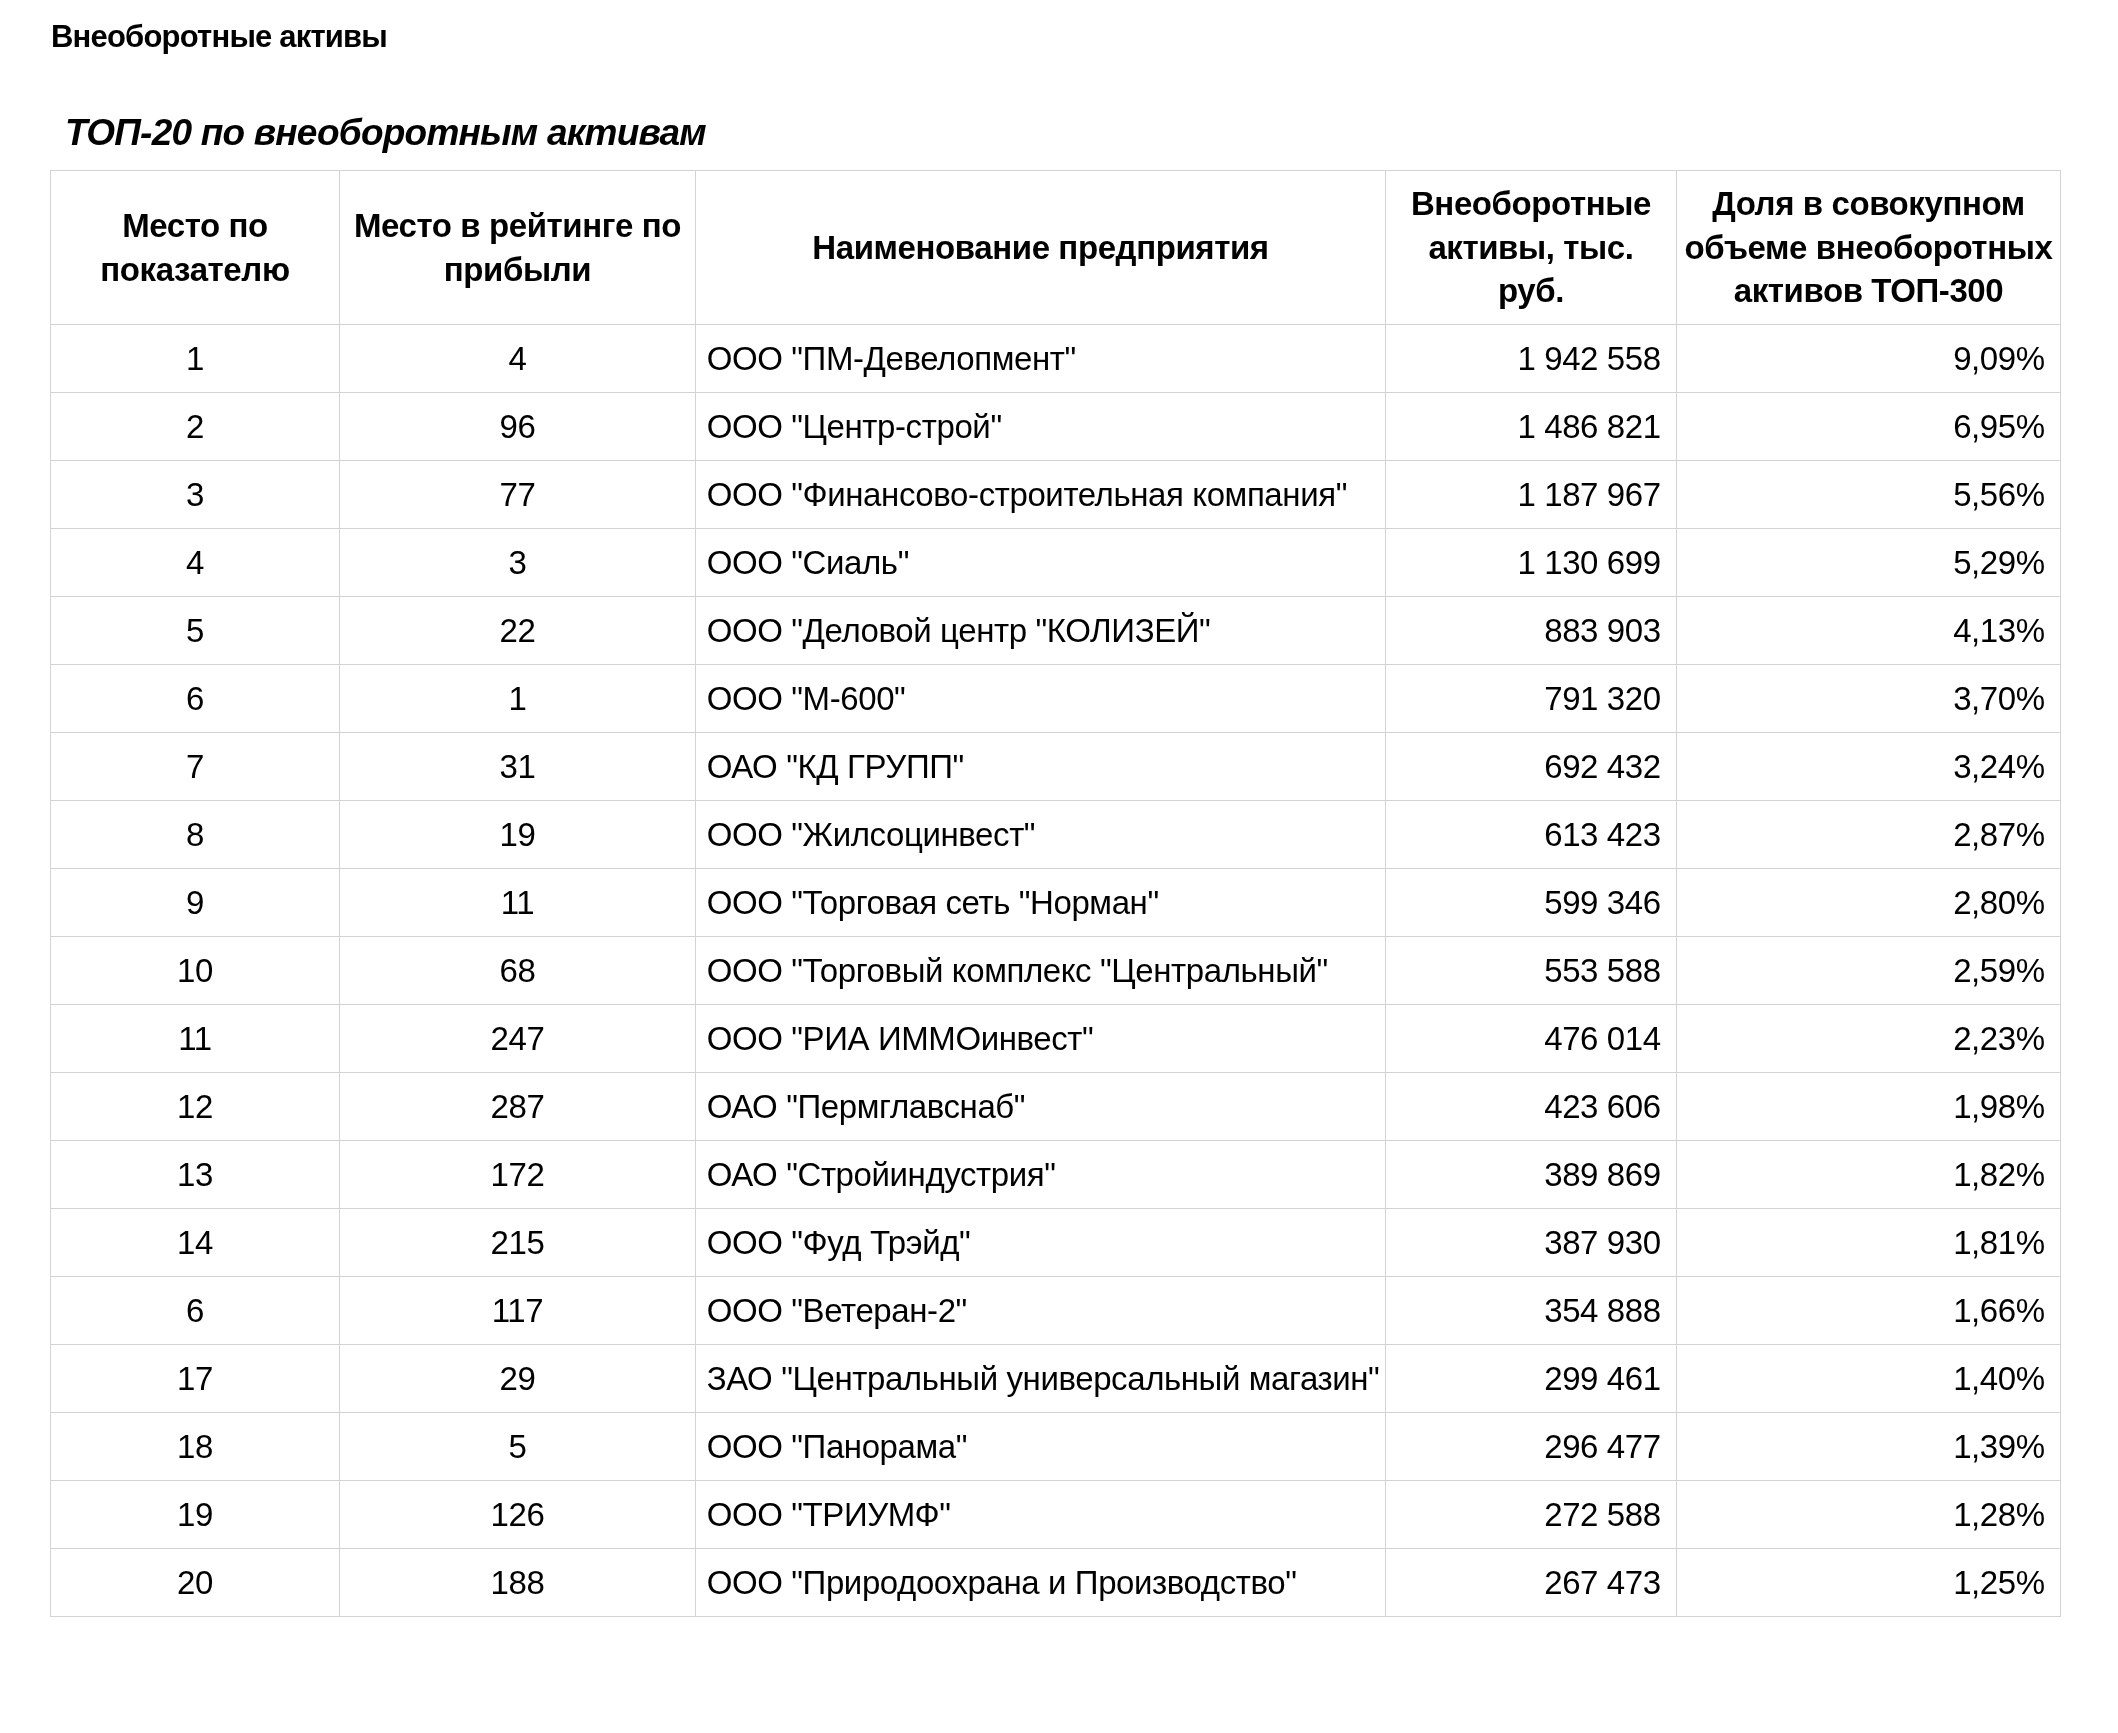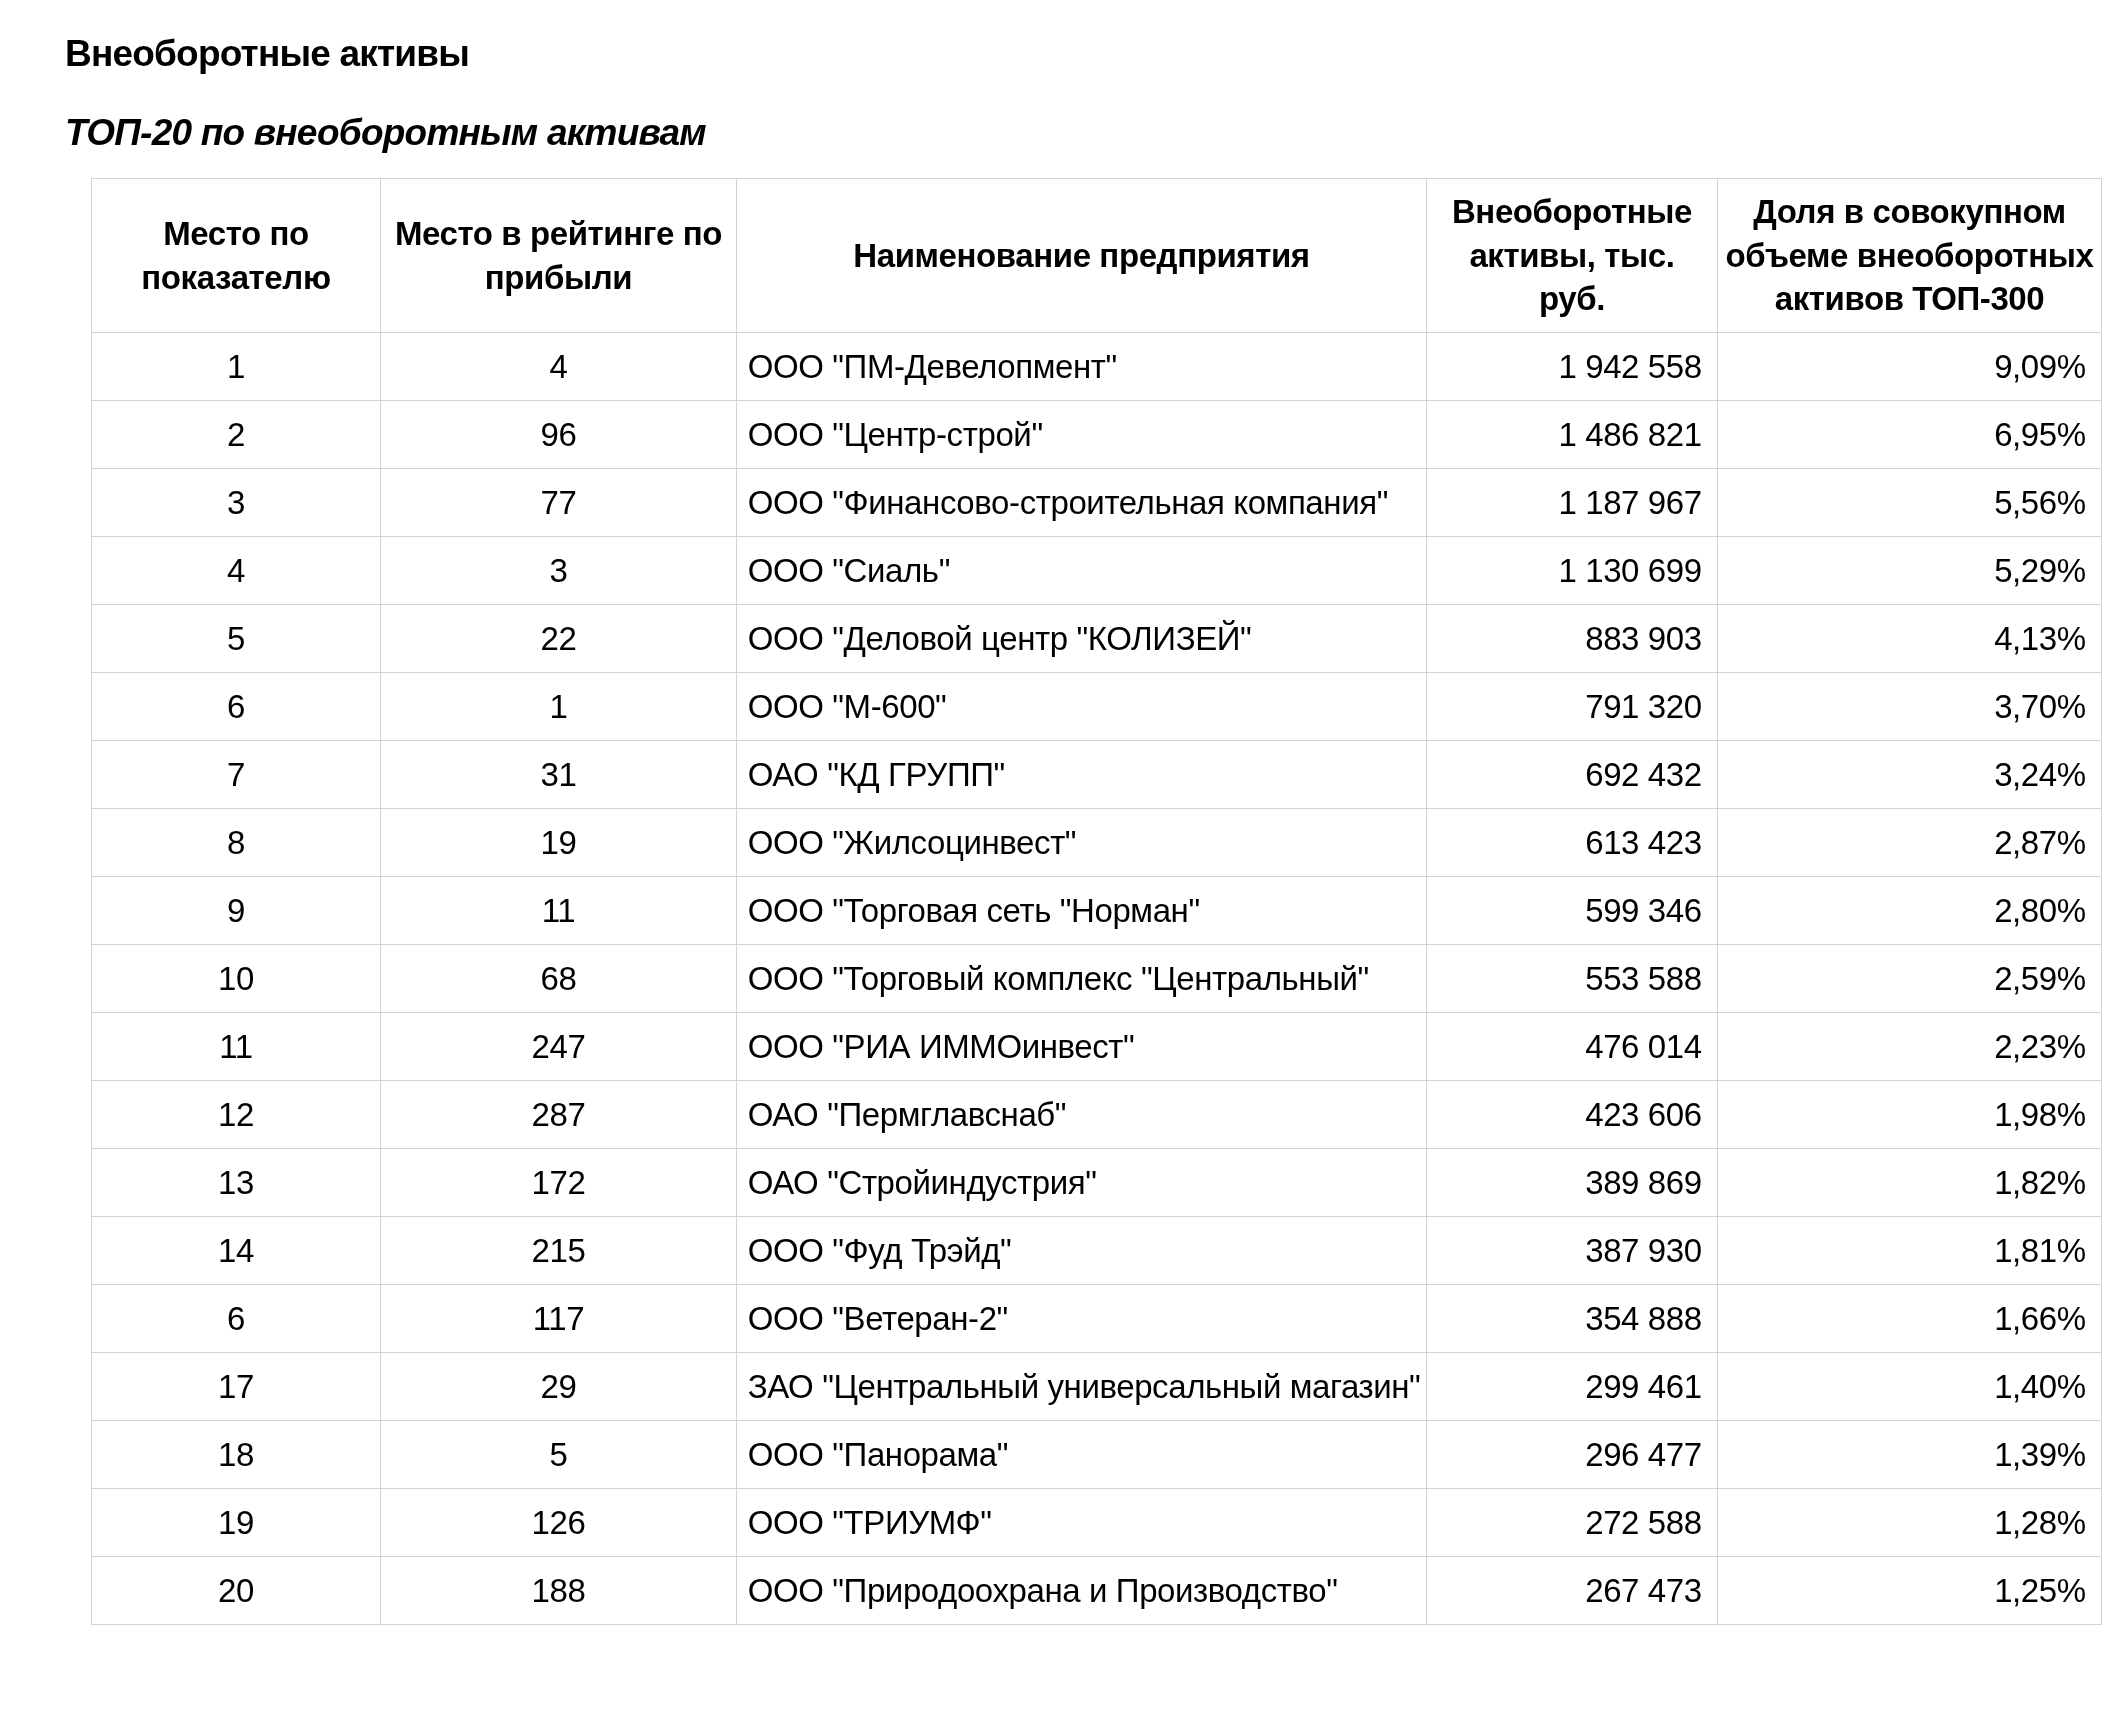--- a/index.html
+++ b/index.html
@@ -15,45 +15,44 @@
     position: relative;
     width: 2119px;
     height: 1733px;
     background: #ffffff;
     overflow: hidden;
   }
   .doc-title {
     position: absolute;
     left: 49px;
     top: 17px;
-    margin: 16px;
-    font-size: 37px;
+    margin: 2px;
+    font-size: 31px;
     font-weight: 700;
     letter-spacing: -0.8px;
     white-space: nowrap;
   }
   .doc-subtitle {
     position: absolute;
     left: 49px;
     top: 96px;
     margin: 16px;
     font-size: 37px;
     font-weight: 700;
     font-style: italic;
     letter-spacing: -0.8px;
     white-space: nowrap;
   }
   table.rank-table {
     position: absolute;
     left: 50px;
-    top: 178px;
+    top: 170px;
     width: 2010px;
     border-collapse: collapse;
     table-layout: fixed;
-    margin-left: 41px;
   }
   .rank-table col.c1 { width: 289px; }
   .rank-table col.c2 { width: 356px; }
   .rank-table col.c3 { width: 690px; }
   .rank-table col.c4 { width: 291px; }
   .rank-table col.c5 { width: 384px; }
   .rank-table th, .rank-table td {
     border: 1.5px solid #d3d3d3;
     font-size: 33px;
     letter-spacing: -0.4px;

